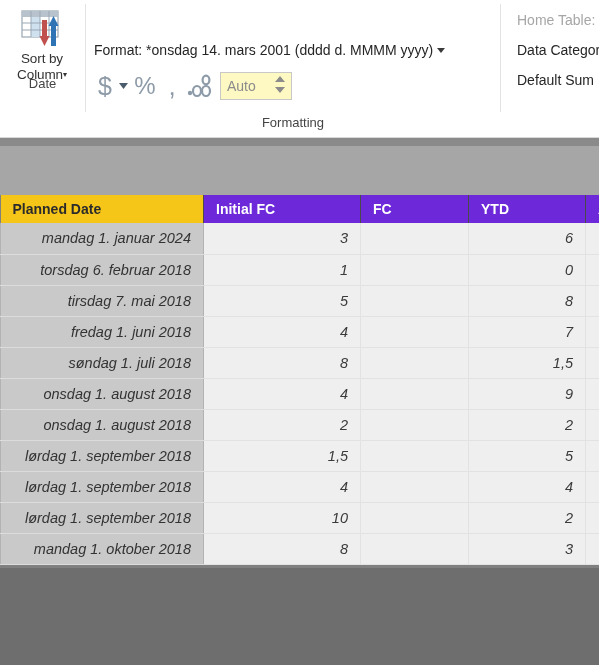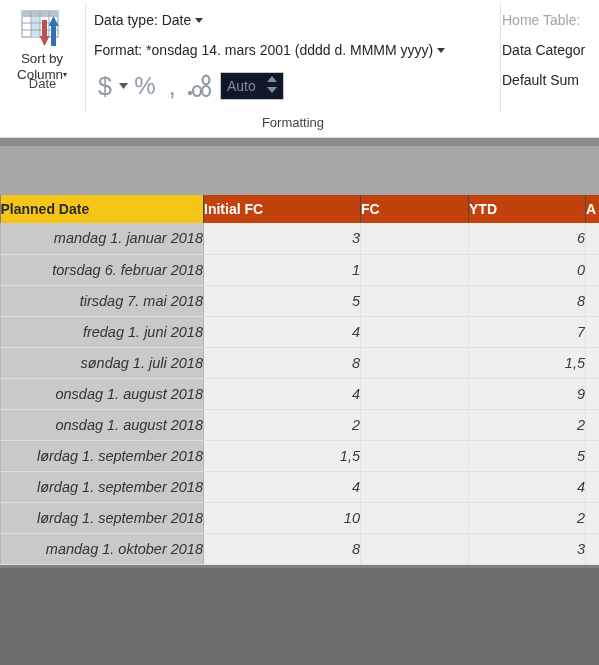--- a/index.html
+++ b/index.html
@@ -59,36 +59,36 @@
   .tool {
     display: flex; align-items: center; justify-content: center;
     color: #8d9aa8; cursor: default;
   }
   .tool.cur { font-size: 25px; width: 22px; }
   .tool.caret { width: 14px; }
   .tool.pct { font-size: 24px; width: 30px; }
   .tool.comma { font-size: 26px; width: 24px; }
   .tool.dec { width: 34px; }
   .spin {
-    margin-left: 2px; width: 64px; height: 28px;
-    border: 1px solid #c8c8c8; background: #0f172a;
+    margin-left: 2px; width: 72px; height: 28px;
+    border: 1px solid #c8c8c8; background: #fef9c3;
     display: flex; align-items: center; position: relative;
   }
   .spin-val { padding-left: 6px; font-size: 14px; color: #8b8b8b; }
   .spin-arrows {
     position: absolute; right: 6px; top: 3px;
     display: flex; flex-direction: column; gap: 5px;
   }
   .spin-arrows i { display:block; width:0; height:0; border-left:5px solid transparent; border-right:5px solid transparent; }
   .spin-arrows i.up { border-bottom: 6px solid #8b8b8b; }
   .spin-arrows i.dn { border-top: 6px solid #8b8b8b; }
 
   
   .grp-prop { position: absolute; left: 501px; top: 0; width: 98px; height: 138px; }
-  .prop-row { position: absolute; left: 1px; font-size: 14px; white-space: nowrap; color: #262626; }
+  .prop-row { position: absolute; left: 16px; font-size: 14px; white-space: nowrap; color: #262626; }
   .prop-row.disabled { color: #a6a6a6; }
   .prop-row.p1 { top: 12px; }
   .prop-row.p2 { top: 42px; }
   .prop-row.p3 { top: 72px; }
 
   .ribbon-bottom-edge {
     position: absolute; left: 0; top: 137px; width: 599px; height: 1px;
     background: #d9d9d9;
   }
 
@@ -107,26 +107,26 @@
     position: absolute; left: 0; top: 195px; width: 599px; height: 373px;
     background: #808080;
   }
   table.grid {
     border-collapse: collapse;
     table-layout: fixed;
     width: 620px;
   }
   table.grid th, table.grid td {
     height: 31px;
-    padding: 0 0;
+    padding: 0 12px;
     font-size: 14.5px;
     overflow: hidden; white-space: nowrap;
   }
   table.grid thead th {
-    background: #c2410c;
+    background: #6d28d9;
     color: #ffffff;
     font-weight: bold;
     text-align: left;
     height: 28px;
     border-right: 1px solid #4a4a4a;
     font-size: 14px;
   }
   table.grid thead th.sorted {
     background: #f5c518;
     color: #2b2b2b;
@@ -192,23 +192,20 @@
           <span>Sort by</span><br>
           <span>Column</span><span class="caret">▾</span>
         </span>
       </div>
       <div class="grp-title">Date</div>
     </div>
 
     <div class="grp-sep" style="left:85px;"></div>
 
     <div class="grp-fmt">
-      <div class="fmt-row r1">
-        <span>Data type: Date</span><span class="caret-dn"></span>
-      </div>
       <div class="fmt-row r2">
         <span>Format: *onsdag 14. mars 2001 (dddd d. MMMM yyyy)</span><span class="caret-dn"></span>
       </div>
 
       <div class="fmt-tools">
         <span class="tool cur">$</span>
         <span class="tool caret">
           <svg width="9" height="6" viewBox="0 0 9 6">
               <polygon points="0,0 9,0 4.5,6" fill="#4a5b6b"></polygon>
             </svg>
@@ -264,21 +261,21 @@
       <tr>
         <th class="sorted">Planned Date</th>
         <th>Initial FC</th>
         <th>FC</th>
         <th>YTD</th>
         <th>A</th>
       </tr>
     </thead>
     <tbody>
       <tr>
-        <td class="datecol">mandag 1. januar 2018</td>
+        <td class="datecol">mandag 1. januar 2024</td>
         <td>3</td>
         <td></td>
         <td>6</td>
         <td></td>
       </tr>
       <tr>
         <td class="datecol">torsdag 6. februar 2018</td>
         <td>1</td>
         <td></td>
         <td>0</td>

